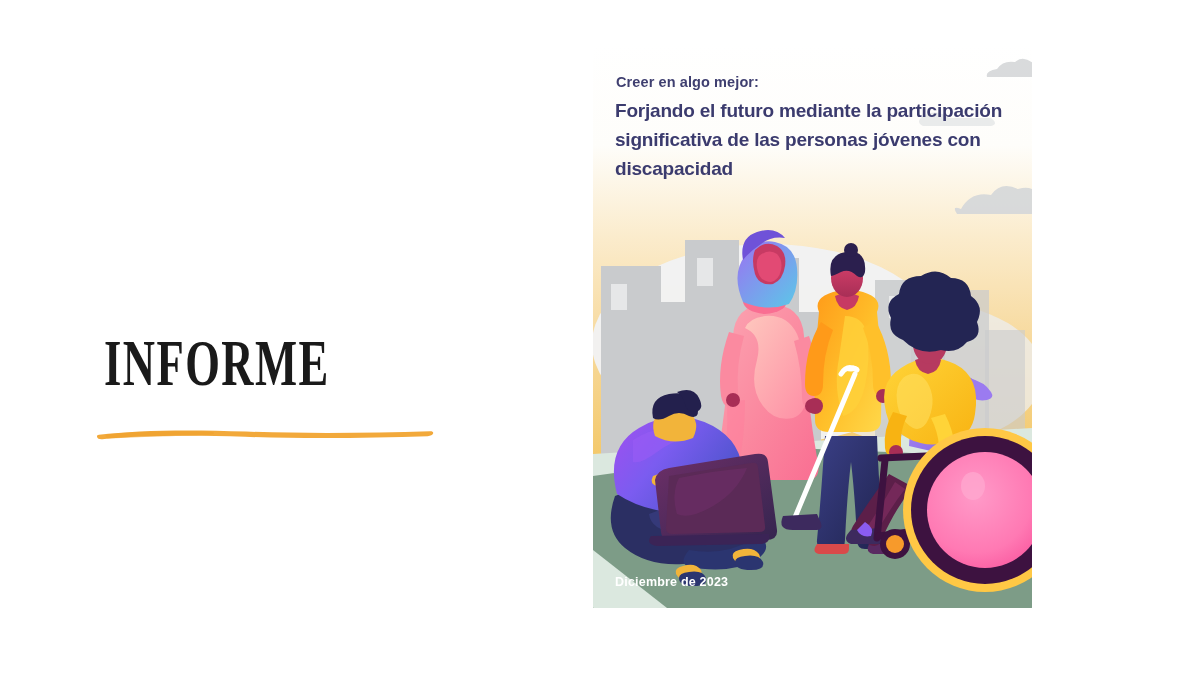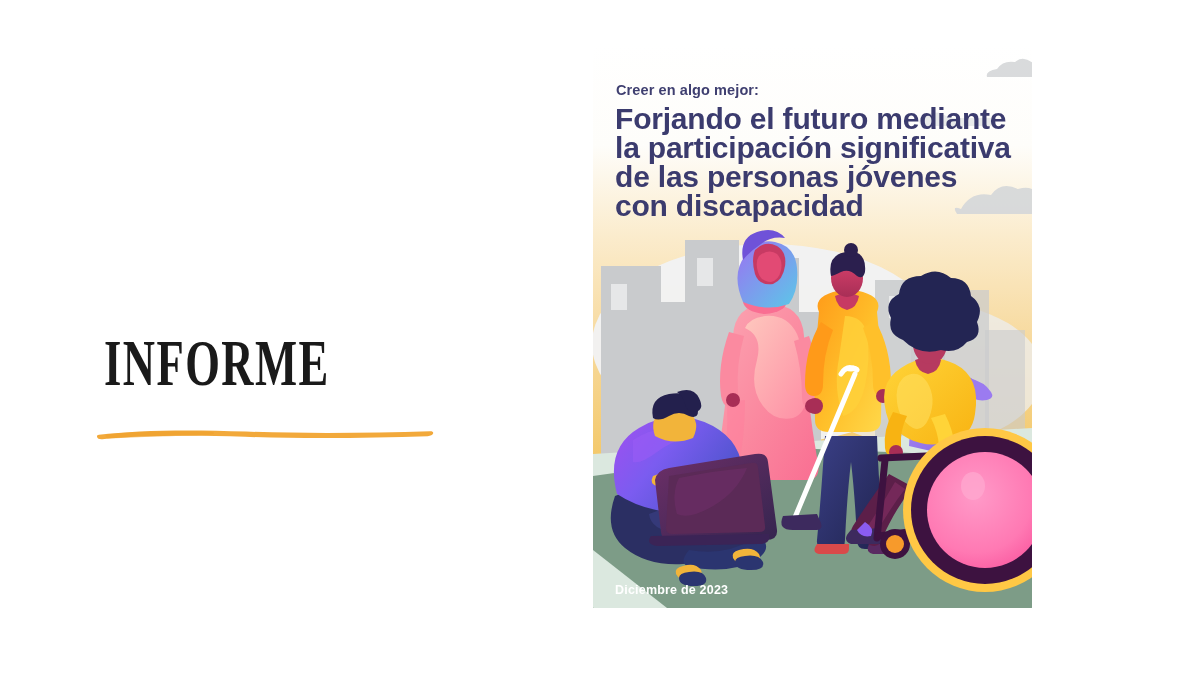--- a/index.html
+++ b/index.html
@@ -40,33 +40,33 @@
   #report-cover{
     position:absolute;
     left:593px;top:44px;
     width:439px;height:564px;
     overflow:hidden;
     background:#ffffff;
   }
   #cover-svg{display:block;width:439px;height:564px;}
 
   .cover-text-layer{
-    position:absolute;left:0;top:16px;width:439px;height:564px;
+    position:absolute;left:0;top:8px;width:439px;height:564px;
     pointer-events:none;
   }
   #cover-kicker{
     position:absolute;left:23px;top:22px;
     font-size:14.5px;font-weight:700;
     color:#3f3f70;letter-spacing:.1px;
     white-space:nowrap;
   }
   #cover-title{
     position:absolute;left:22px;top:44px;
     width:400px;
-    font-size:30px;font-weight:700;
+    font-size:19px;font-weight:700;
     line-height:29px;
     color:#3b3b6e;
     letter-spacing:-.2px;
   }
   #cover-date{
     position:absolute;left:22px;top:523px;
     font-size:12.5px;font-weight:700;
     color:#ffffff;letter-spacing:.2px;
     white-space:nowrap;
     text-align:center;

